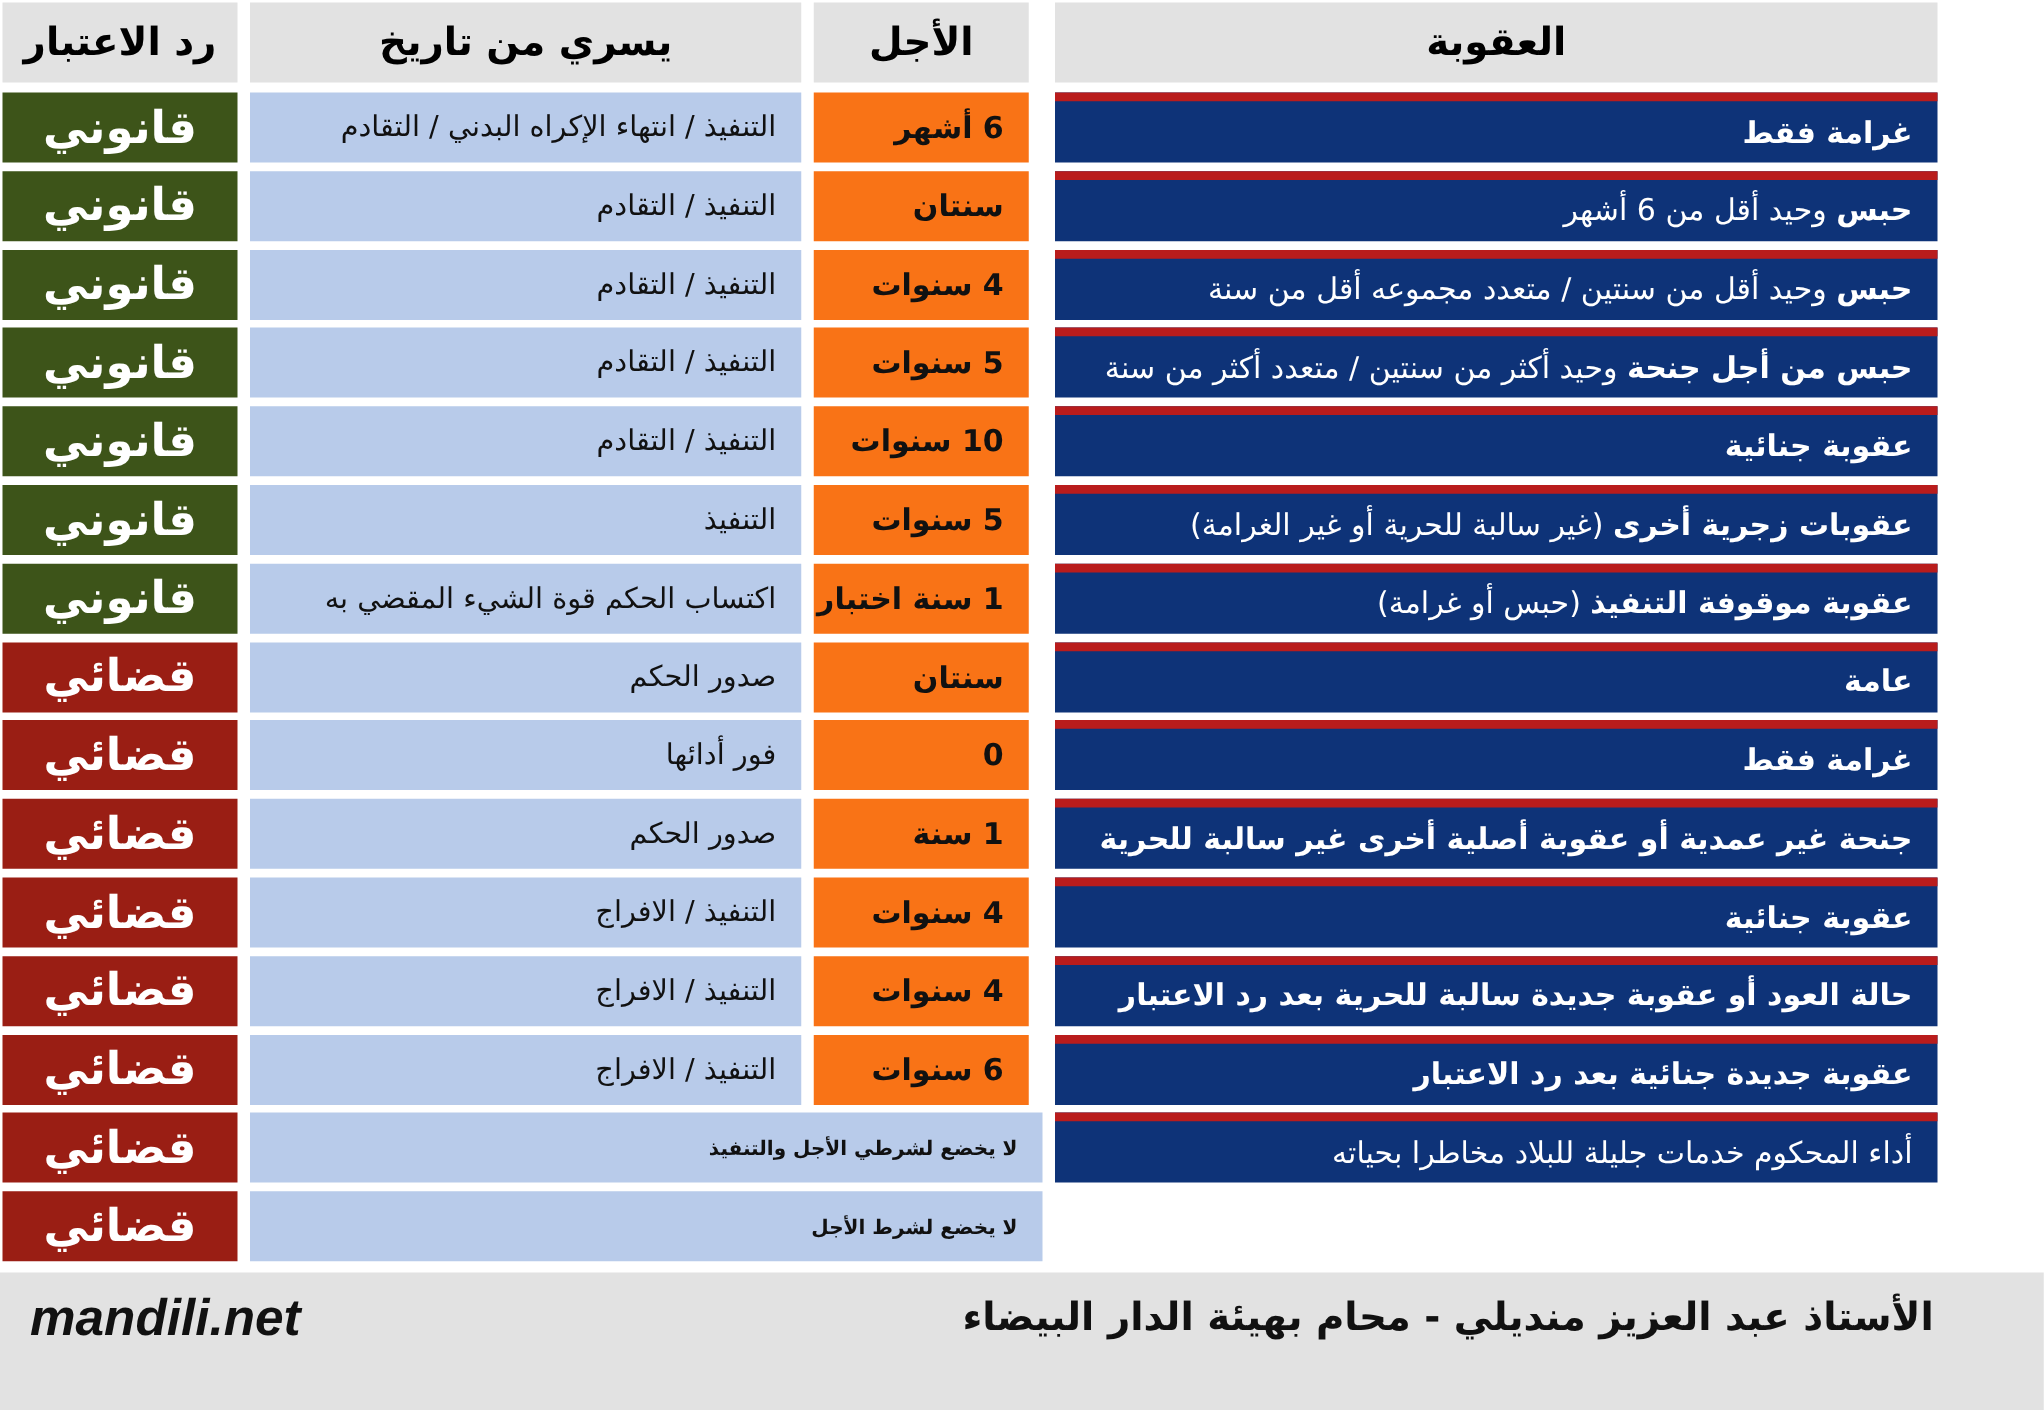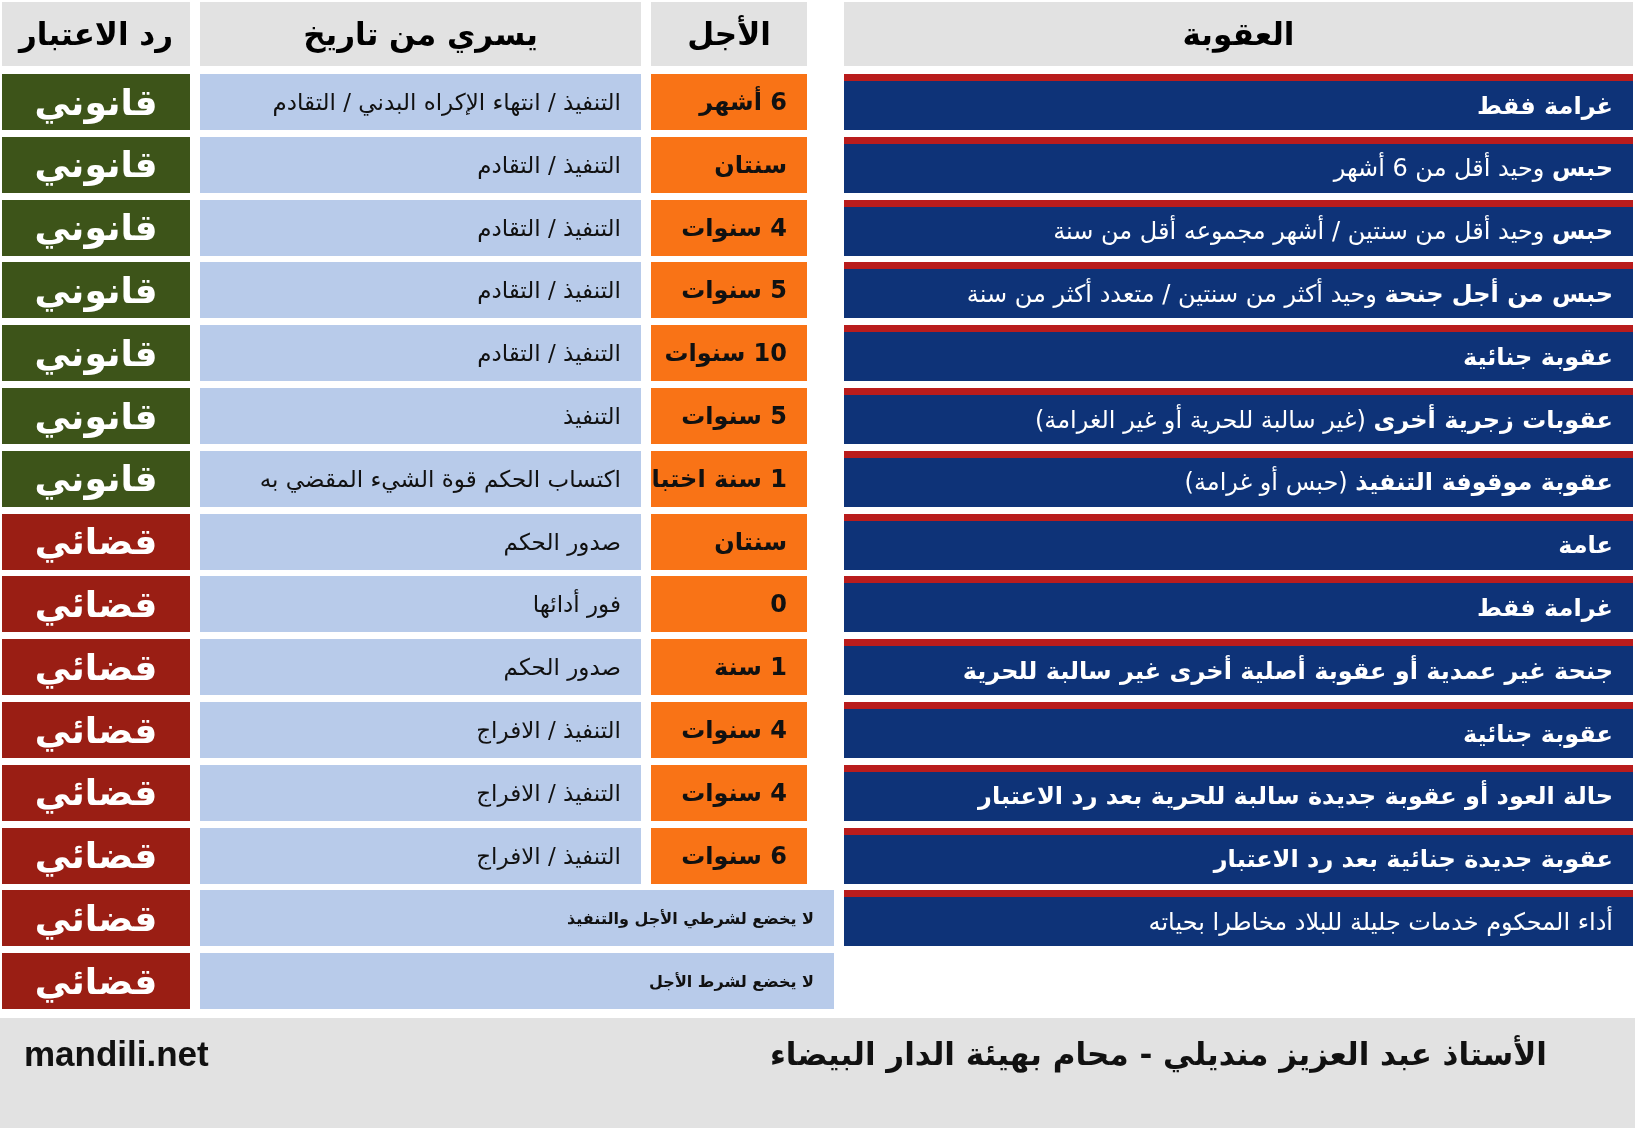--- a/index.html
+++ b/index.html
@@ -6,40 +6,40 @@
   body {
     width: 1635px; height: 1128px; background: #ffffff; overflow: hidden;
     font-family: "DejaVu Sans", sans-serif; position: relative;
   }
   .grid { position: absolute; left: 0; top: 0; width: 1635px; }
   .row { position: absolute; left: 0; width: 1635px; height: 56px; }
   .cell { position: absolute; top: 0; height: 100%; box-sizing: border-box;
           display: flex; align-items: center; direction: rtl; white-space: nowrap; overflow: hidden; }
   .c-badge { left: 2px; width: 188px; justify-content: center; }
   .c-start { left: 200px; width: 441px; padding-right: 20px; }
-  .c-dur   { left: 651px; width: 156px; padding-right: 20px; }
-  .c-pen   { left: 844px; width: 789px; padding-right: 20px; }
+  .c-dur   { left: 651px; width: 172px; padding-right: 20px; }
+  .c-pen   { left: 844px; width: 706px; padding-right: 20px; }
   .c-merged { left: 200px; width: 634px; padding-right: 20px; }
 
   .hdr .cell { background: #e2e2e2; justify-content: center; color: #000; font-weight: bold; font-size: 31px; }
   .hdr .c-start, .hdr .c-dur, .hdr .c-pen { padding-right: 0; }
   .hdr { height: 64px; }
 
   .lightcell { background: #b8cbea; color: #111; font-size: 23px; }
   .durcell { background: #f97316; color: #111; font-size: 24px; font-weight: bold; }
   .pencell { background: #0e3378; color: #ffffff; font-size: 24px; border-top: 7px solid #b91c1c; }
   .pencell b { font-weight: bold; }
   .mergedcell { background: #b8cbea; color: #111; font-size: 16px; font-weight: bold; }
 
   .badge-legal { background: #3d5419; color: #fff; font-size: 36px; font-weight: bold; }
   .badge-judicial { background: #9a1e14; color: #fff; font-size: 36px; font-weight: bold; }
 
   .footer { position: absolute; left: 0; top: 1018px; width: 1635px; height: 110px; background: #e2e2e2; }
   .footer .site { position: absolute; left: 24px; top: 0; height: 72px; display: flex; align-items: center;
-                  font-family: "Liberation Sans", sans-serif; font-weight: bold; font-size: 35px; color: #111; }
+                  font-family: "Liberation Sans", sans-serif; font-weight: bold; font-size: 41px; color: #111; font-style: italic; }
   .footer .credit { position: absolute; right: 88px; top: 0; height: 72px; display: flex; align-items: center; direction: rtl;
                     font-weight: bold; font-size: 31px; color: #111; white-space: nowrap; }
 </style>
 </head>
 <body>
 
 <div class="grid">
   <div class="row hdr" style="top:2px">
     <div class="cell c-badge">رد الاعتبار</div>
     <div class="cell c-start">يسري من تاريخ</div>
@@ -61,21 +61,21 @@
         <div class="cell c-dur durcell">سنتان</div>
         <div class="cell c-pen pencell">
           <span><b>حبس</b><span> وحيد أقل من 6 أشهر</span></span>
         </div>
       </div>
       <div class="row" style="top: 199.6px;">
         <div class="cell c-badge badge-legal">قانوني</div>
         <div class="cell c-start lightcell">التنفيذ / التقادم</div>
         <div class="cell c-dur durcell">4 سنوات</div>
         <div class="cell c-pen pencell">
-          <span><b>حبس</b><span> وحيد أقل من سنتين / أشهر مجموعه أقل من سنة</span></span>
+          <span><b>حبس</b><span> وحيد أقل من سنتين / متعدد مجموعه أقل من سنة</span></span>
         </div>
       </div>
       <div class="row" style="top: 262.4px;">
         <div class="cell c-badge badge-legal">قانوني</div>
         <div class="cell c-start lightcell">التنفيذ / التقادم</div>
         <div class="cell c-dur durcell">5 سنوات</div>
         <div class="cell c-pen pencell">
           <span><b>حبس من أجل جنحة</b><span> وحيد أكثر من سنتين / متعدد أكثر من سنة</span></span>
         </div>
       </div>

